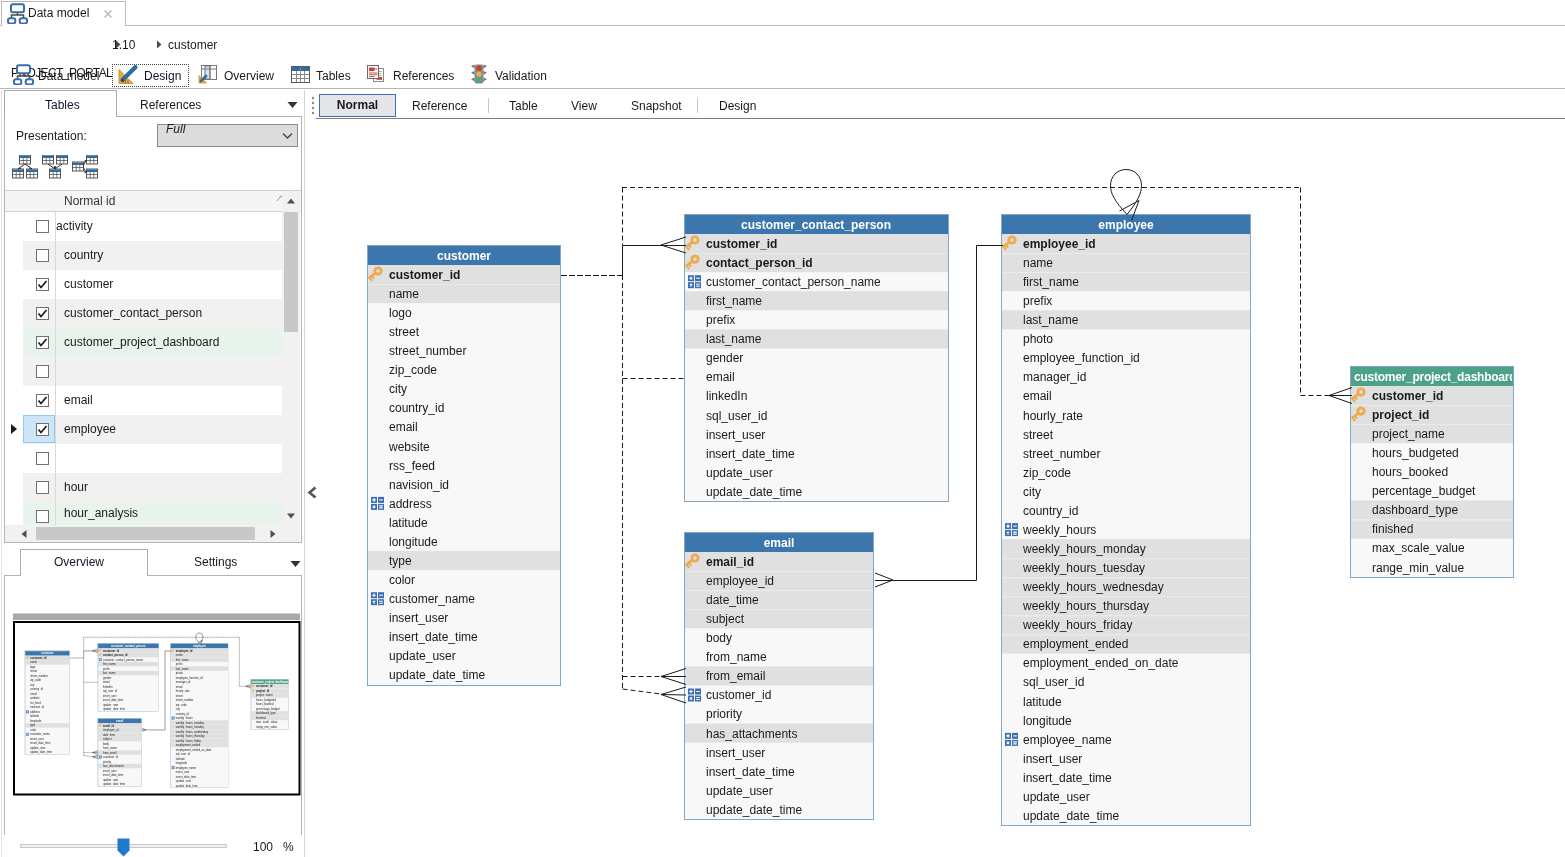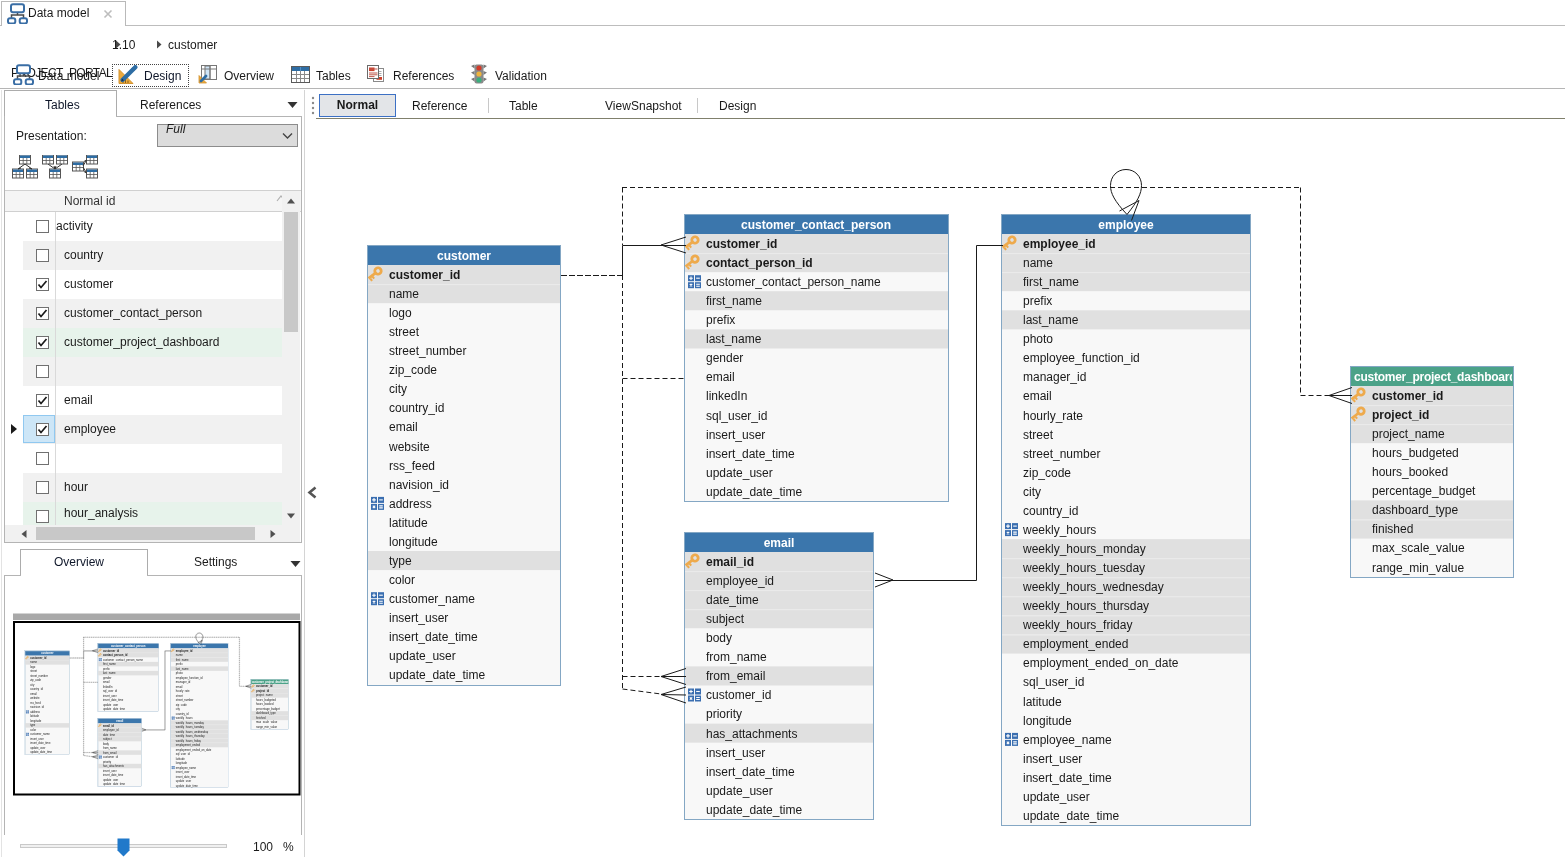--- a/index.html
+++ b/index.html
@@ -92,21 +92,21 @@
 <svg class="abs" style="left:311px;top:96px" width="4" height="20" viewBox="0 0 4 20">
 <circle cx="2" cy="2" r="1.2" fill="#8a8a8a"></circle>
       <circle cx="2" cy="7" r="1.2" fill="#8a8a8a"></circle>
 <circle cx="2" cy="12" r="1.2" fill="#8a8a8a"></circle>
       <circle cx="2" cy="17" r="1.2" fill="#8a8a8a"></circle>
     </svg>
 <div class="abs" style="left:319px;top:94px;width:77px;height:23px;background:#e3e5e8;border:1.5px solid #3c70c4;box-sizing:border-box;text-align:center;line-height:20px;font-weight:bold;">Normal</div>
 <div class="txt" style="left:412px;top:99px;">Reference</div>
 <div class="abs" style="left:488px;top:98px;width:1px;height:15px;background:#c8c8c8;"></div>
 <div class="txt" style="left:509px;top:99px;">Table</div>
-<div class="txt" style="left:605px;top:99px;">View</div>
+<div class="txt" style="left:571px;top:99px;">View</div>
 <div class="txt" style="left:631px;top:99px;">Snapshot</div>
 <div class="abs" style="left:697px;top:98px;width:1px;height:15px;background:#c8c8c8;"></div>
 <div class="txt" style="left:719px;top:99px;">Design</div>
 <div class="abs" style="left:316px;top:117.5px;width:1249px;height:1.5px;background:#80806c;"></div>
 
 <div class="abs" style="left:304px;top:90px;width:1px;height:767px;background:#d4d4d4;"></div>
 
 <div class="abs" style="left:4px;top:90px;width:113px;height:27px;background:#fff;border:1px solid #acacac;border-bottom:none;box-sizing:border-box;"></div>
 <div class="line" style="left:116px;top:116px;width:186px;height:1px;background:#b4b4b4;"></div>
 <div class="txt blue" style="left:45px;top:98px;">Tables</div>

